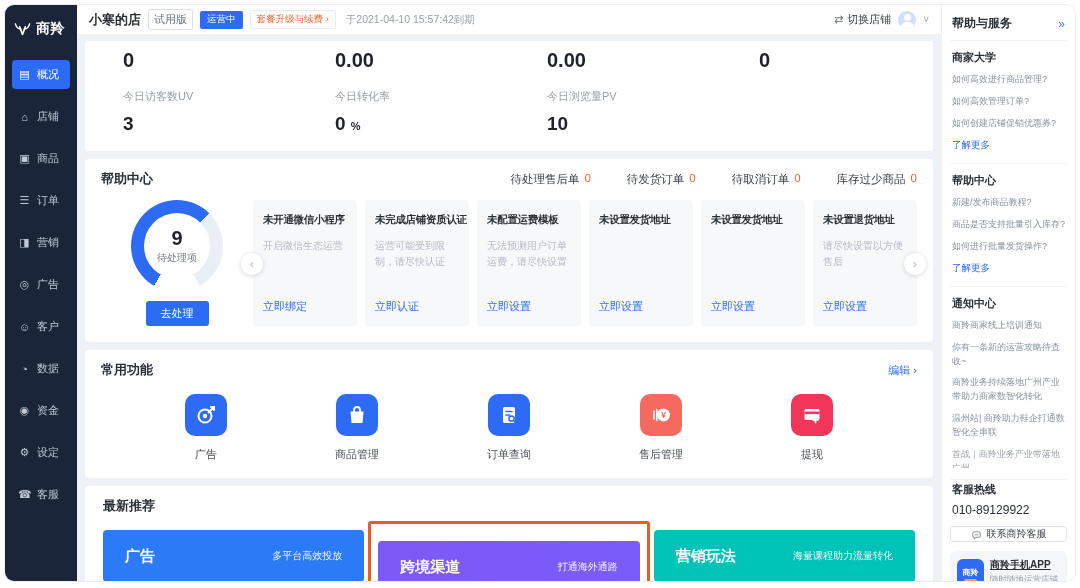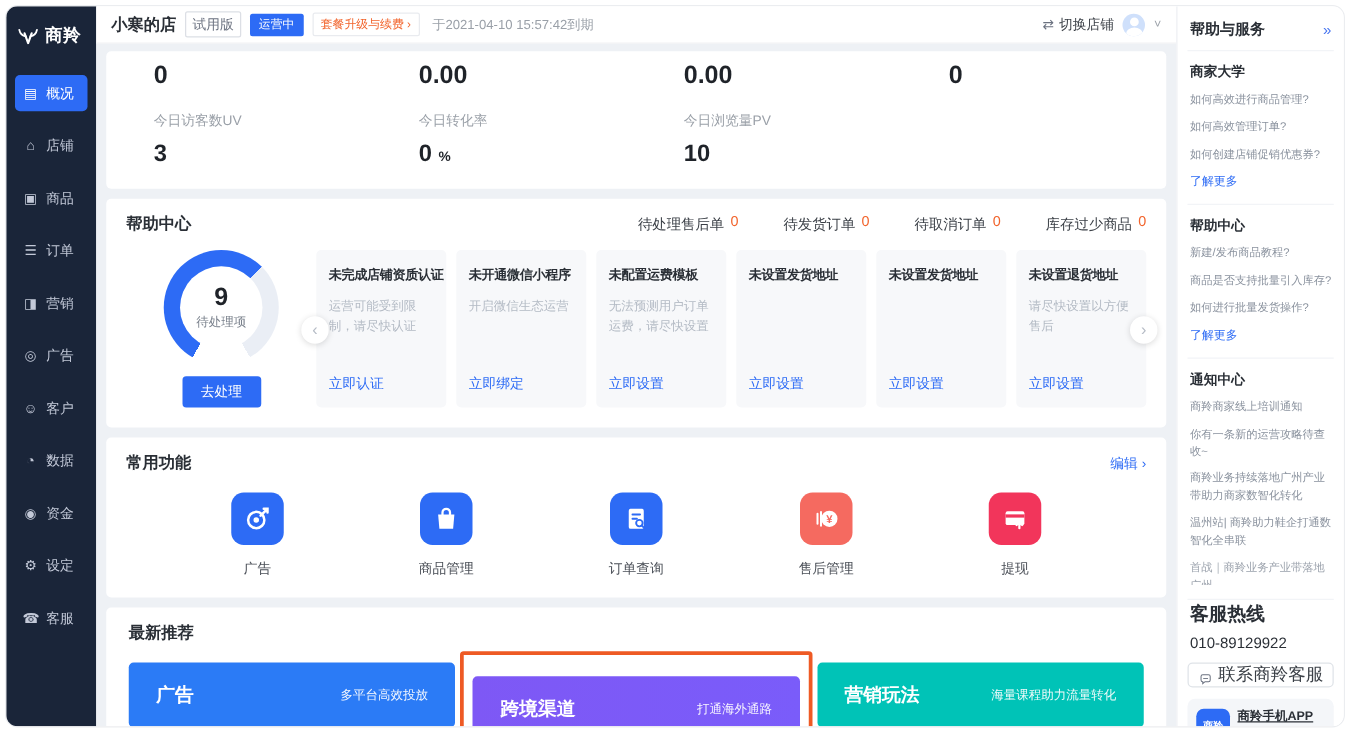--- a/index.html
+++ b/index.html
@@ -92,23 +92,23 @@
   .help-panel { width:134px; flex-shrink:0; background:#fff; border-left:1px solid #eef0f3; padding:8px 8px 8px 8px; display:flex; flex-direction:column; overflow:hidden; }
   .hp-header { display:flex; align-items:center; justify-content:space-between; padding:2px 2px 8px 2px; border-bottom:1px solid #f2f4f7;gap:10px; }
   .hp-title { font-size:12px; font-weight:bold; color:#2a2f36; }
   .hp-collapse { color:#4a77f0; font-size:12px; cursor:pointer; }
   .hp-sec { padding:9px 2px 3px 2px; border-bottom:1px solid #f2f4f7; }
   .hp-sec:last-of-type { border-bottom:none; }
   .hp-sec-title { font-size:11px; font-weight:bold; color:#2a2f36; margin-bottom:8px; }
   .hp-item { font-size:9px; color:#8a929e; line-height:1.55; margin-bottom:8px; cursor:pointer; }
   .hp-item.clipped { max-height:20px; overflow:hidden; opacity:.85; }
   .hp-more { font-size:9.5px; color:#2d6bf5; margin:1px 0 8px 0; cursor:pointer; }
-  .hotline-label { font-size:15px; font-weight:bold; color:#2a2f36; margin:2px 2px 6px 2px; }
+  .hotline-label { font-size:11px; font-weight:bold; color:#2a2f36; margin:2px 2px 6px 2px; }
   .hotline-num { font-size:12px; color:#2a2f36; margin:0 2px 9px 2px; }
-  .contact-btn { border:1px solid #dfe3e8; border-radius:4px; height:27px; display:flex; align-items:flex-end; justify-content:center; gap:5px; font-size:14px; color:#3a3f46; background:#fff; cursor:pointer; }
+  .contact-btn { border:1px solid #dfe3e8; border-radius:4px; height:27px; display:flex; align-items:flex-end; justify-content:center; gap:5px; font-size:10px; color:#3a3f46; background:#fff; cursor:pointer; }
   .app-card { margin-top:9px; background:#f4f6f9; border-radius:6px; padding:7px 7px; display:flex; align-items:center; gap:6px; }
   .app-icon { width:27px; height:27px; background:#2d6bf5; border-radius:6px; color:#fff; font-size:8px; font-weight:bold; display:flex; align-items:center; justify-content:center; position:relative; flex-shrink:0; }
   .app-icon::after { content:""; position:absolute; bottom:3px; left:7px; right:7px; height:4px; border-radius:2px; background:#f7a04a; }
   .app-name { font-size:10px; font-weight:bold; color:#2a2f36;text-decoration:underline; }
   .app-desc { font-size:8.5px; color:#9aa0a8; margin-top:2px; }
 </style>
 </head>
 <body>
 
 <div class="screen">
@@ -238,28 +238,28 @@
               <div class="gauge-inner">
                 <div class="gauge-val">9</div>
                 <div class="gauge-label">待处理项</div>
               </div>
             </div>
             <button class="todo-btn">去处理</button>
           </div>
           <div class="todo-cards">
             <div class="carousel-btn carousel-prev">‹</div>
             <div class="tcard">
+              <div class="tcard-title">未开通微信小程序</div>
+              <div class="tcard-desc">开启微信生态运营</div>
+              <div class="tcard-link">立即绑定</div>
+            </div>
+            <div class="tcard">
               <div class="tcard-title">未完成店铺资质认证</div>
               <div class="tcard-desc">运营可能受到限制，请尽快认证</div>
               <div class="tcard-link">立即认证</div>
-            </div>
-            <div class="tcard">
-              <div class="tcard-title">未开通微信小程序</div>
-              <div class="tcard-desc">开启微信生态运营</div>
-              <div class="tcard-link">立即绑定</div>
             </div>
             <div class="tcard">
               <div class="tcard-title">未配置运费模板</div>
               <div class="tcard-desc">无法预测用户订单运费，请尽快设置</div>
               <div class="tcard-link">立即设置</div>
             </div>
             <div class="tcard">
               <div class="tcard-title">未设置发货地址</div>
               <div class="tcard-desc"></div>
               <div class="tcard-link">立即设置</div>

